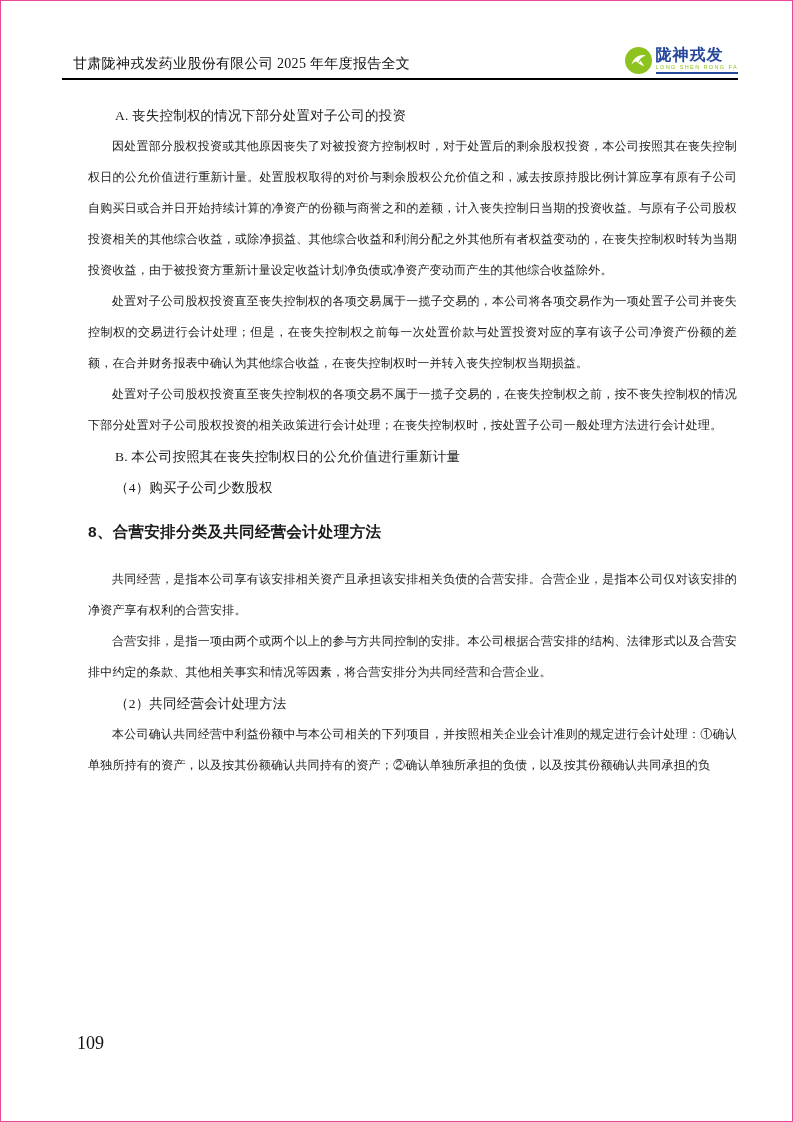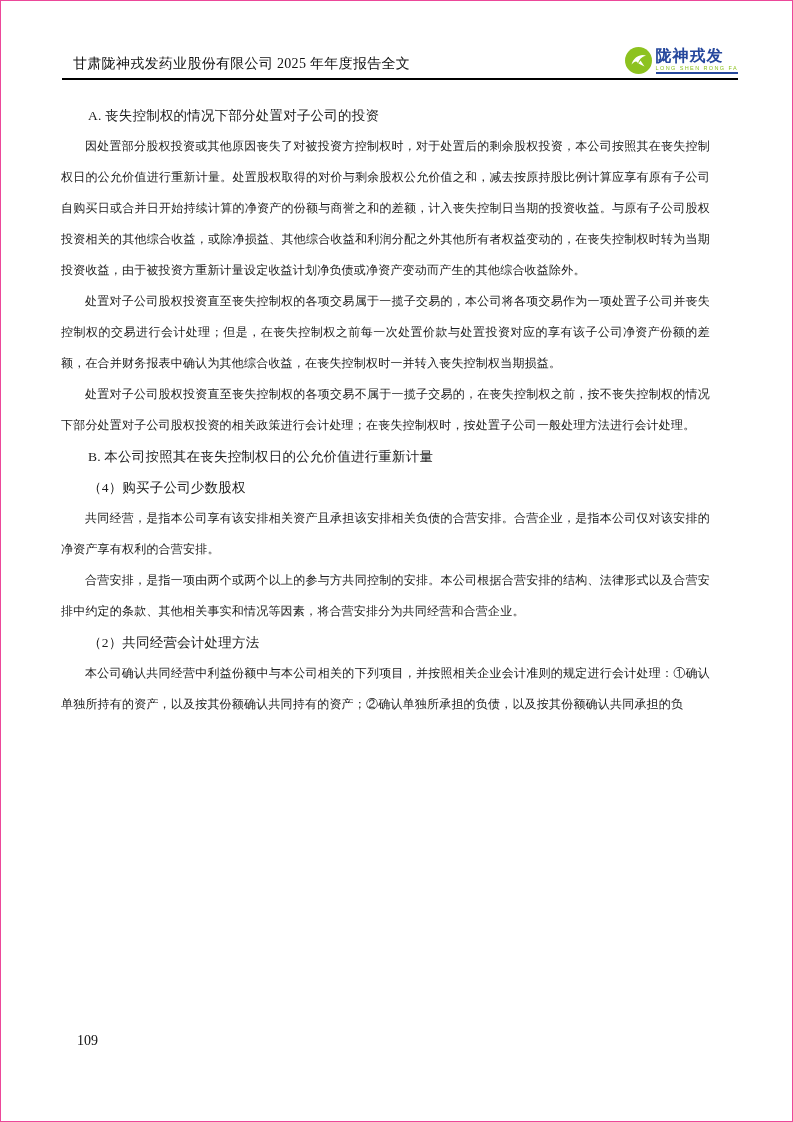--- a/index.html
+++ b/index.html
@@ -33,21 +33,21 @@
   .header-title {
     font-size: 14px;
     letter-spacing: 0.3px;
     color: #111;
     padding-left: 11px;
     padding-bottom: 2px;
     white-space: nowrap;
   }
   .logo {
     display: flex;
-    align-items: flex-end;
+    align-items: flex-start;
     gap: 4px;
     padding-bottom: 1px;
   }
   .logo-mark { width: 27px; height: 27px; display: block; }
   .logo-text { display: flex; flex-direction: column; line-height: 1; }
   .logo-name {
     font-family: "Liberation Sans", sans-serif;
     font-weight: bold;
     font-size: 16px;
     letter-spacing: 1px;
@@ -68,21 +68,21 @@
     top: 77px;
     left: 61px;
     width: 676px;
     height: 2px;
     background: #000;
   }
   
   .content {
     position: absolute;
     top: 99px;
-    left: 60px;
+    left: 87px;
     width: 649px;
   }
   .para {
     margin: 0;
     font-size: 12px;
     line-height: 31px;
     letter-spacing: 0.2px;
     text-align: justify;
     text-indent: 2em;
   }
@@ -100,21 +100,21 @@
     font-size: 15.5px;
     line-height: 31px;
     letter-spacing: 0.3px;
     text-indent: 0;
   }
   
   .footer-pagenum {
     position: absolute;
     left: 76px;
     top: 1032px;
-    font-size: 14px;
+    font-size: 18px;
     color: #111;
   }
 </style>
 </head>
 <body>
 
 <div class="page">
 
   <div class="header">
     <div class="header-title">甘肃陇神戎发药业股份有限公司 2025 年年度报告全文</div>
@@ -134,20 +134,21 @@
 
   <div class="rule"></div>
 
   <main class="content">
     <p class="sub-heading">A. 丧失控制权的情况下部分处置对子公司的投资</p>
     <p class="para">因处置部分股权投资或其他原因丧失了对被投资方控制权时，对于处置后的剩余股权投资，本公司按照其在丧失控制权日的公允价值进行重新计量。处置股权取得的对价与剩余股权公允价值之和，减去按原持股比例计算应享有原有子公司自购买日或合并日开始持续计算的净资产的份额与商誉之和的差额，计入丧失控制日当期的投资收益。与原有子公司股权投资相关的其他综合收益，或除净损益、其他综合收益和利润分配之外其他所有者权益变动的，在丧失控制权时转为当期投资收益，由于被投资方重新计量设定收益计划净负债或净资产变动而产生的其他综合收益除外。</p>
     <p class="para">处置对子公司股权投资直至丧失控制权的各项交易属于一揽子交易的，本公司将各项交易作为一项处置子公司并丧失控制权的交易进行会计处理；但是，在丧失控制权之前每一次处置价款与处置投资对应的享有该子公司净资产份额的差额，在合并财务报表中确认为其他综合收益，在丧失控制权时一并转入丧失控制权当期损益。</p>
     <p class="para">处置对子公司股权投资直至丧失控制权的各项交易不属于一揽子交易的，在丧失控制权之前，按不丧失控制权的情况下部分处置对子公司股权投资的相关政策进行会计处理；在丧失控制权时，按处置子公司一般处理方法进行会计处理。</p>
     <p class="sub-heading">B. 本公司按照其在丧失控制权日的公允价值进行重新计量</p>
     <p class="sub-heading">（4）购买子公司少数股权</p>
+    <h2 class="section-heading">8、合营安排分类及共同经营会计处理方法</h2>
     <p class="para">共同经营，是指本公司享有该安排相关资产且承担该安排相关负债的合营安排。合营企业，是指本公司仅对该安排的净资产享有权利的合营安排。</p>
     <p class="para">合营安排，是指一项由两个或两个以上的参与方共同控制的安排。本公司根据合营安排的结构、法律形式以及合营安排中约定的条款、其他相关事实和情况等因素，将合营安排分为共同经营和合营企业。</p>
     <p class="sub-heading">（2）共同经营会计处理方法</p>
     <p class="para">本公司确认共同经营中利益份额中与本公司相关的下列项目，并按照相关企业会计准则的规定进行会计处理：①确认单独所持有的资产，以及按其份额确认共同持有的资产；②确认单独所承担的负债，以及按其份额确认共同承担的负</p>
   </main>
 
   <div class="footer-pagenum">109</div>
 
 </div>
 

